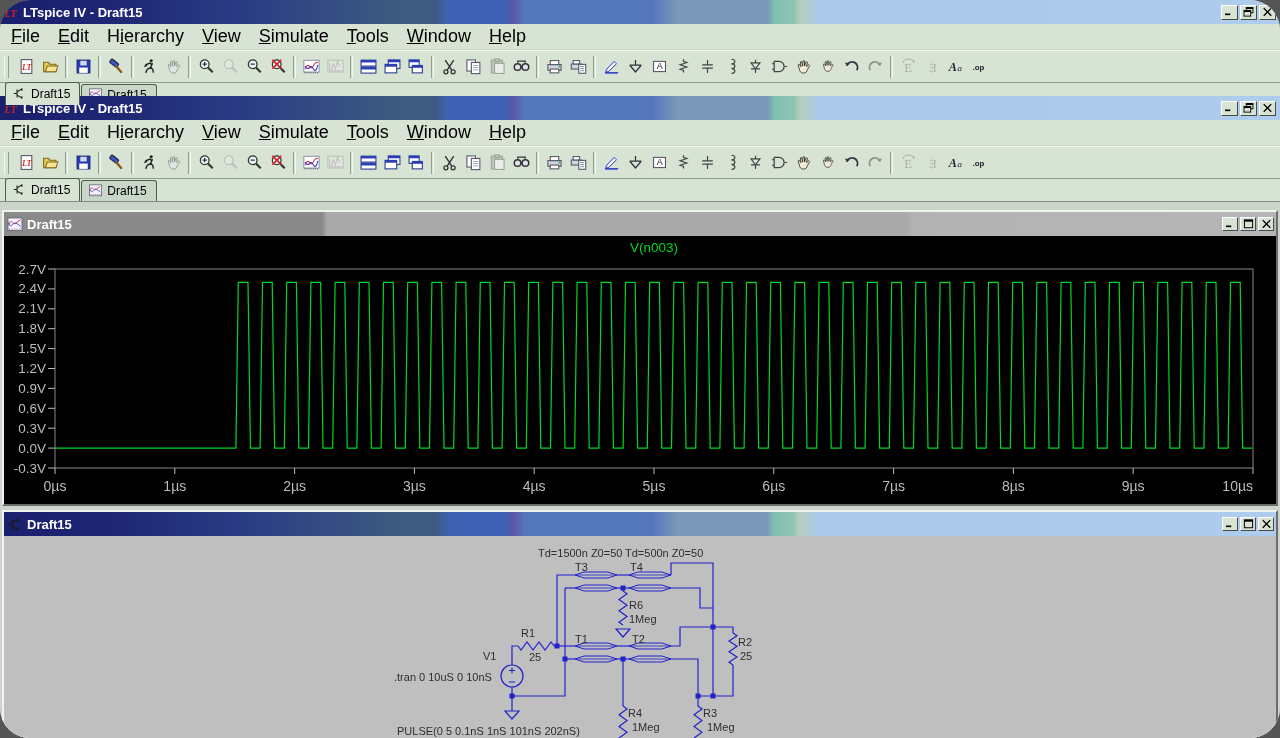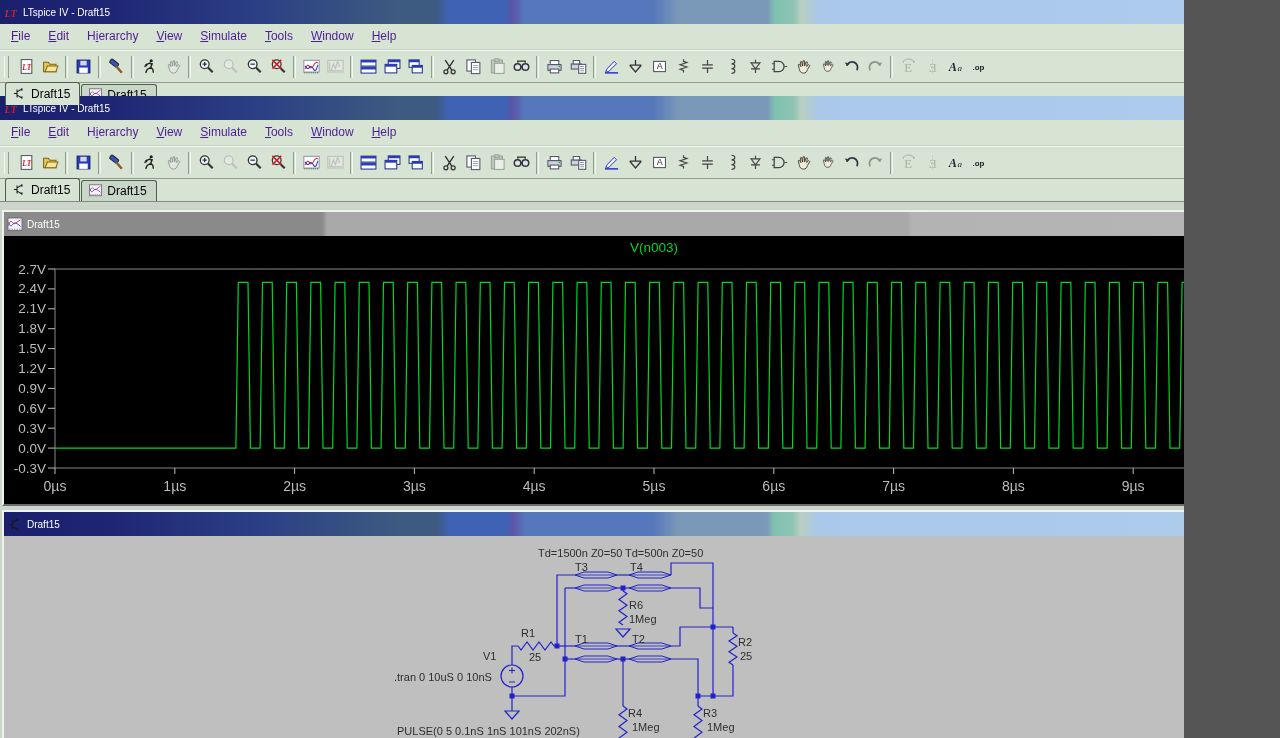--- a/index.html
+++ b/index.html
@@ -1,31 +1,31 @@
 <!DOCTYPE html>
 <html><head>
 <meta charset="utf-8">
 <style>
   :root{ --face:#d7e3d3; --face-dark:#c9d7c9; --edge-dark:#8f9d8f; --edge-lite:#f2f7f2; }
   html,body{margin:0;padding:0;background:#555;}
-  .stage{position:relative;width:1184px;height:738px;overflow:hidden;background:#000;
-         font-family:"Liberation Sans",sans-serif;-webkit-font-smoothing:none;}
+  .stage{position:relative;width:1280px;height:738px;overflow:hidden;background:#000;
+         font-family:"Liberation Sans",sans-serif;border-radius:30px;-webkit-font-smoothing:none;}
   .win{position:absolute;left:0;width:1280px;background:var(--face);}
   
   .titlebar{height:24px;display:flex;align-items:center;padding:0 4px 0 3px;gap:4px;
     background:linear-gradient(90deg,#1a1f6e 0%,#1e2573 8%,#2b3f85 20%,#3d5a80 31%,#3d5a80 34%,
       #3f62b4 35%,#3f62b4 39.5%,#5b55a8 40%,#5577bb 41%,#5577bb 51%,#7a99b8 53%,#7a99b8 60%,
       #7fc0b0 60.5%,#8fc4b4 62%,#b9cfc0 62.6%,#a9c8ea 64%,#aeccec 100%);}
-  .titlebar .title{color:#fff;font-weight:normal;font-size:10px;white-space:nowrap;}
+  .titlebar .title{color:#fff;font-weight:bold;font-size:13px;white-space:nowrap;}
   .tb-spacer{flex:1;}
   .tb-btn{width:17px;height:15px;background:var(--face);display:flex;align-items:center;justify-content:center;
     border:1px solid;border-color:#ffffff #4a4a4a #4a4a4a #ffffff;box-sizing:border-box;}
   .tb-btn + .tb-btn{margin-left:2px;}
   
-  .menubar{height:25px;background:var(--face);display:flex;align-items:center;font-size:12px;color:#4c1d95;
+  .menubar{height:25px;background:var(--face);display:flex;align-items:center;font-size:18px;color:#000000;
     padding-left:2px;border-bottom:1px solid #c5d3c5;}
   .menu-item{padding:2px 9px 3px 9px;cursor:default;}
   
   .toolbar{height:31px;background:var(--face);display:flex;align-items:center;padding-left:3px;
     border-top:1px solid var(--edge-lite);border-bottom:1px solid var(--edge-dark);}
   .tool-grip{width:3px;height:22px;border-left:1px solid var(--edge-lite);border-right:1px solid var(--edge-dark);margin:0 5px 0 1px;}
   .tool-btn{width:24px;height:24px;display:flex;align-items:center;justify-content:center;flex:none;}
   .tool-btn.grayed{filter:grayscale(1);opacity:.45;}
   .tool-sep{width:1px;height:22px;border-left:1px solid var(--edge-dark);border-right:1px solid var(--edge-lite);margin:0 3px;flex:none;}
   

